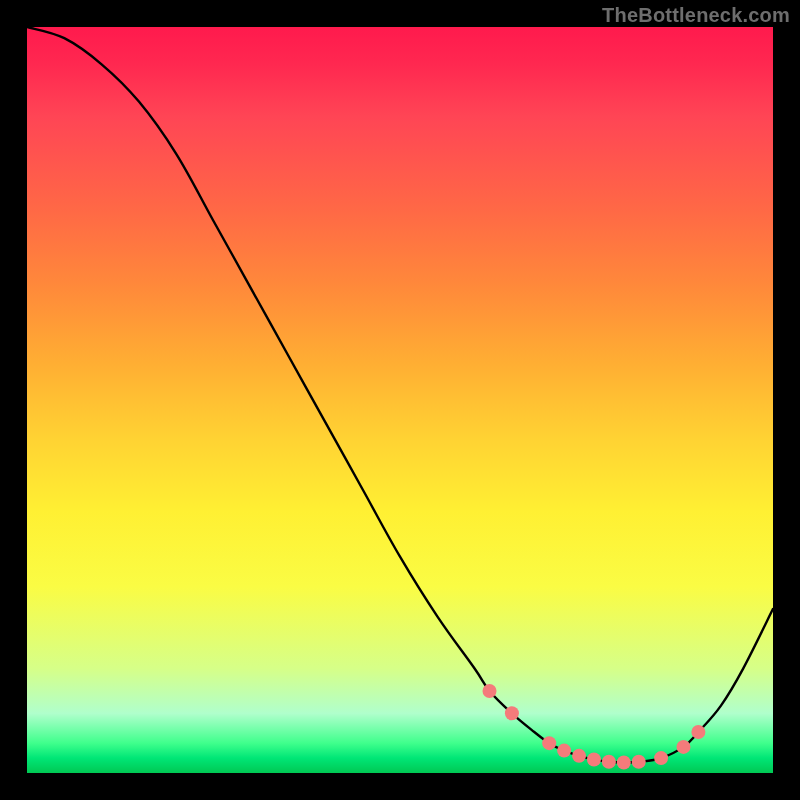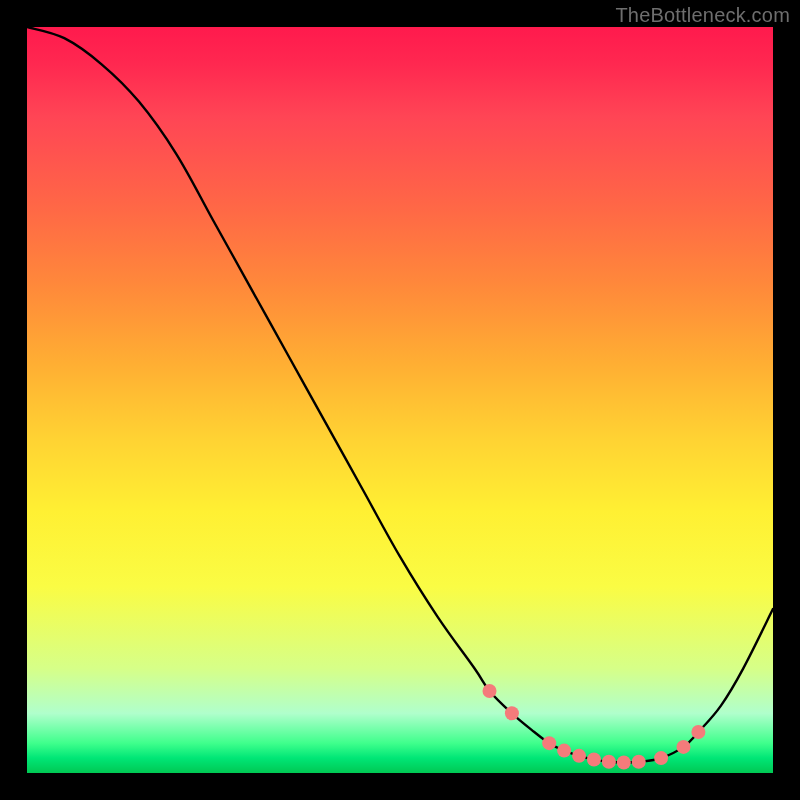--- a/index.html
+++ b/index.html
@@ -26,21 +26,21 @@
       #00e676 98%,
       #00c853 100%
     );
   }
   .watermark {
     position: absolute;
     top: 4px;
     right: 10px;
     font-family: Arial, sans-serif;
     font-size: 20px;
-    font-weight: normal;
+    font-weight: bold;
     color: #6e6e6e;
     letter-spacing: 0.2px;
   }
   svg.curve { position: absolute; left: 27px; top: 27px; }
 </style>
 </head>
 <body>
 
 <div class="plot-area"></div>
 

